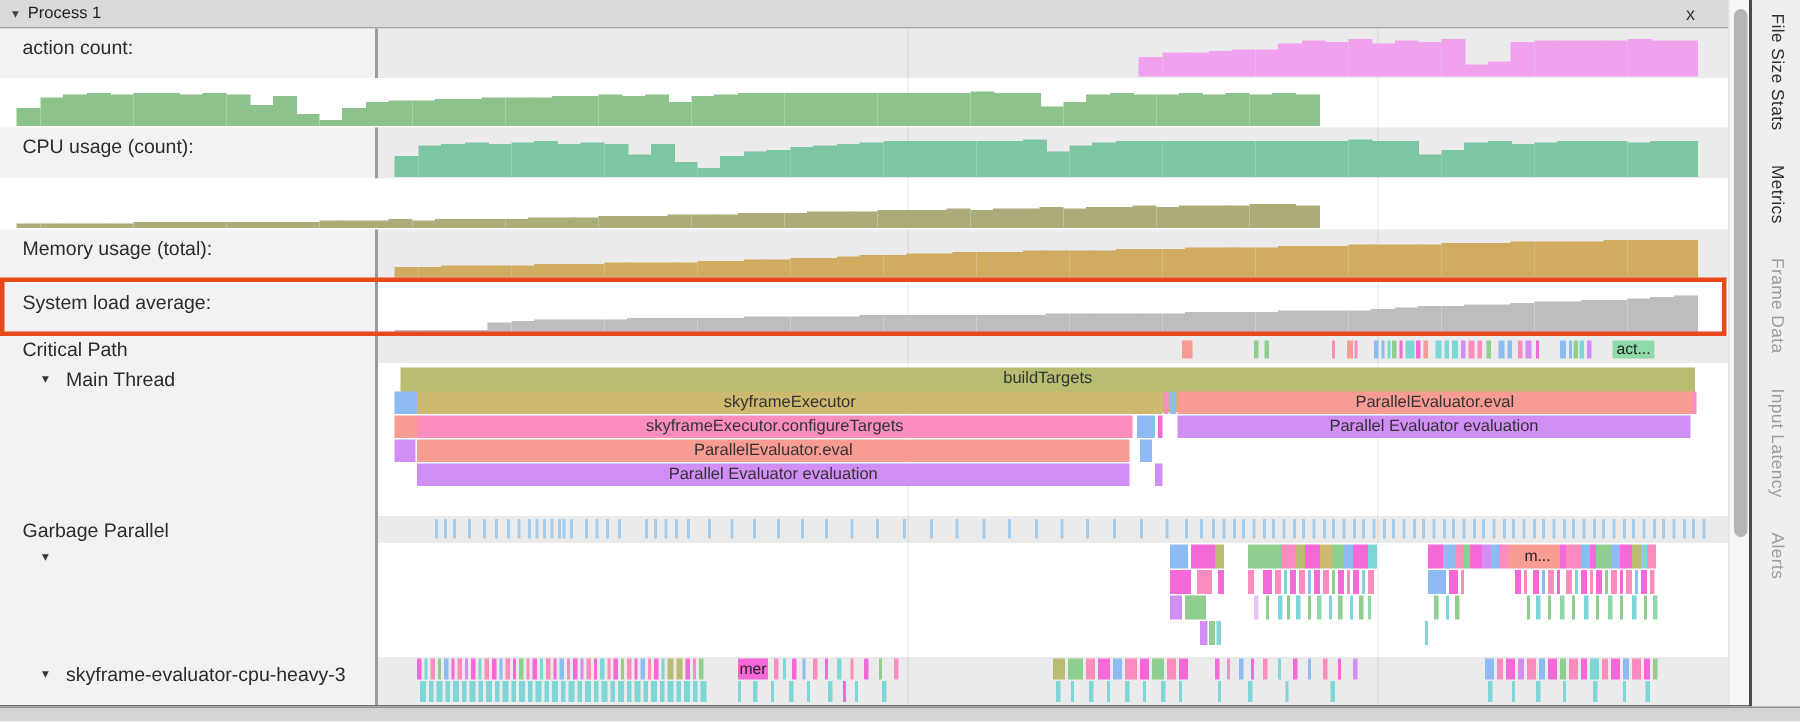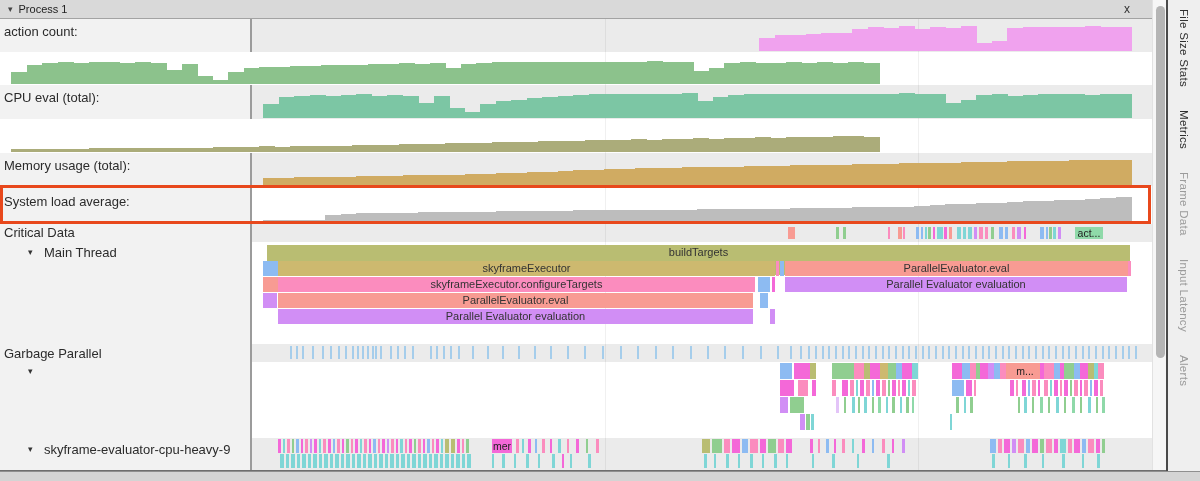--- a/index.html
+++ b/index.html
@@ -15,21 +15,21 @@
     display:flex; align-items:center; }
   #phead .tri { margin-left:8px; font-size:9px; color:#444; cursor:pointer; }
   #phead .ttl { margin-left:6px; }
   #phead .close { position:absolute; right:22px; top:1px; font-size:12px; color:#333;
     cursor:pointer; line-height:17px; }
 
   #pbody { position:absolute; left:0; top:19px; width:1152px; height:451px; }
   .row { position:relative; width:1152px; display:flex; }
   .lbl { width:252px; background:#f2f2f2; border-right:2px solid #9b9b9b;
     font-size:13px; color:#2b2b2b; flex:0 0 252px; overflow:hidden; white-space:nowrap; }
-  .lbl .txt { padding-left:4px; display:block; }
+  .lbl .txt { padding-left:15px; display:block; }
   .lbl .tri { position:absolute; left:28px; font-size:9px; color:#333; cursor:pointer; }
   .lbl .indent { padding-left:44px; display:block; }
   .track { position:relative; flex:1; overflow:hidden; }
   .bg-g .track { background:#ebebeb; }
   .bg-w .track { background:#ffffff; }
 
   .grid { position:absolute; top:0; bottom:0; width:1px; background:rgba(0,0,0,0.06); z-index:1; }
 
   .bar { position:absolute; bottom:1px; z-index:2; }
   .seg { position:absolute; z-index:2; overflow:hidden; font-size:10.5px; line-height:12px;
@@ -156,21 +156,21 @@
             <div class="bar" style="left: 786px; width: 16px; height: 21.6px; background: rgb(140, 194, 140);"></div>
             <div class="bar" style="left: 801.5px; width: 16px; height: 21.33px; background: rgb(140, 194, 140);"></div>
             <div class="bar" style="left: 817px; width: 16px; height: 21.87px; background: rgb(140, 194, 140);"></div>
             <div class="bar" style="left: 832.5px; width: 16px; height: 21.06px; background: rgb(140, 194, 140);"></div>
             <div class="bar" style="left: 848px; width: 16px; height: 21.6px; background: rgb(140, 194, 140);"></div>
             <div class="bar" style="left: 863.5px; width: 16px; height: 21.33px; background: rgb(140, 194, 140);"></div>
           </div>
       </div>
       <div class="row bg-g" style="height:34px">
         <div class="lbl" style="padding-top:5px">
-            <span class="txt">CPU eval (total):</span>
+            <span class="txt">CPU usage (count):</span>
           </div>
         <div class="track">
             <div class="bar" style="left: 11px; width: 16px; height: 14px; background: rgb(124, 198, 164);"></div>
             <div class="bar" style="left: 26.5px; width: 16px; height: 21px; background: rgb(124, 198, 164);"></div>
             <div class="bar" style="left: 42px; width: 16px; height: 22.4px; background: rgb(124, 198, 164);"></div>
             <div class="bar" style="left: 57.5px; width: 16px; height: 23.24px; background: rgb(124, 198, 164);"></div>
             <div class="bar" style="left: 73px; width: 16px; height: 21.84px; background: rgb(124, 198, 164);"></div>
             <div class="bar" style="left: 88.5px; width: 16px; height: 22.96px; background: rgb(124, 198, 164);"></div>
             <div class="bar" style="left: 104px; width: 16px; height: 23.8px; background: rgb(124, 198, 164);"></div>
             <div class="bar" style="left: 119.5px; width: 16px; height: 22.4px; background: rgb(124, 198, 164);"></div>
@@ -405,21 +405,21 @@
             <div class="bar" style="left: 786px; width: 16px; height: 22.2px; background: rgb(189, 189, 189);"></div>
             <div class="bar" style="left: 801.5px; width: 16px; height: 22.8px; background: rgb(189, 189, 189);"></div>
             <div class="bar" style="left: 817px; width: 16px; height: 23.4px; background: rgb(189, 189, 189);"></div>
             <div class="bar" style="left: 832.5px; width: 16px; height: 24px; background: rgb(189, 189, 189);"></div>
             <div class="bar" style="left: 848px; width: 16px; height: 25.2px; background: rgb(189, 189, 189);"></div>
             <div class="bar" style="left: 863.5px; width: 16px; height: 26.4px; background: rgb(189, 189, 189);"></div>
           </div>
       </div>
       <div class="row bg-g" style="height:18px">
         <div class="lbl" style="padding-top:1px">
-            <span class="txt">Critical Data</span>
+            <span class="txt">Critical Path</span>
           </div>
         <div class="track">
             <div class="seg" style="left: 536px; width: 7px; top: 3px; height: 12px; line-height: 12px; background: rgb(248, 155, 147);"></div>
             <div class="seg" style="left: 584px; width: 3px; top: 3px; height: 12px; line-height: 12px; background: rgb(144, 206, 144);"></div>
             <div class="seg" style="left: 591px; width: 3px; top: 3px; height: 12px; line-height: 12px; background: rgb(144, 206, 144);"></div>
             <div class="seg" style="left: 636px; width: 2px; top: 3px; height: 12px; line-height: 12px; background: rgb(251, 140, 190);"></div>
             <div class="seg" style="left: 646px; width: 4px; top: 3px; height: 12px; line-height: 12px; background: rgb(248, 155, 147);"></div>
             <div class="seg" style="left: 651px; width: 2px; top: 3px; height: 12px; line-height: 12px; background: rgb(251, 140, 190);"></div>
             <div class="seg" style="left: 664px; width: 3px; top: 3px; height: 12px; line-height: 12px; background: rgb(141, 187, 242);"></div>
             <div class="seg" style="left: 669px; width: 2px; top: 3px; height: 12px; line-height: 12px; background: rgb(141, 187, 242);"></div>
@@ -683,21 +683,21 @@
             <div class="seg" style="left: 850px; width: 3px; top: 35px; height: 16px; line-height: 16px; background: rgb(143, 217, 169);"></div>
             <div class="seg" style="left: 548px; width: 5px; top: 52px; height: 16px; line-height: 16px; background: rgb(209, 142, 245);"></div>
             <div class="seg" style="left: 554px; width: 4px; top: 52px; height: 16px; line-height: 16px; background: rgb(144, 206, 144);"></div>
             <div class="seg" style="left: 559px; width: 3px; top: 52px; height: 16px; line-height: 16px; background: rgb(127, 214, 214);"></div>
             <div class="seg" style="left: 698px; width: 2px; top: 52px; height: 16px; line-height: 16px; background: rgb(127, 214, 214);"></div>
           </div>
       </div>
       <div class="row bg-g" style="height:32px">
         <div class="lbl" style="padding-top:4px">
             <span class="tri" style="top:6px">▾</span>
-            <span class="indent">skyframe-evaluator-cpu-heavy-9</span>
+            <span class="indent">skyframe-evaluator-cpu-heavy-3</span>
           </div>
         <div class="track">
             <div class="seg" style="left: 26px; width: 3px; top: 1px; height: 14px; line-height: 14px; background: rgb(244, 104, 216);"></div>
             <div class="seg" style="left: 31px; width: 2px; top: 1px; height: 14px; line-height: 14px; background: rgb(127, 214, 214);"></div>
             <div class="seg" style="left: 35px; width: 3px; top: 1px; height: 14px; line-height: 14px; background: rgb(251, 140, 190);"></div>
             <div class="seg" style="left: 40px; width: 2px; top: 1px; height: 14px; line-height: 14px; background: rgb(144, 206, 144);"></div>
             <div class="seg" style="left: 44px; width: 3px; top: 1px; height: 14px; line-height: 14px; background: rgb(141, 187, 242);"></div>
             <div class="seg" style="left: 49px; width: 2px; top: 1px; height: 14px; line-height: 14px; background: rgb(244, 104, 216);"></div>
             <div class="seg" style="left: 53px; width: 3px; top: 1px; height: 14px; line-height: 14px; background: rgb(251, 140, 190);"></div>
             <div class="seg" style="left: 58px; width: 2px; top: 1px; height: 14px; line-height: 14px; background: rgb(209, 142, 245);"></div>

